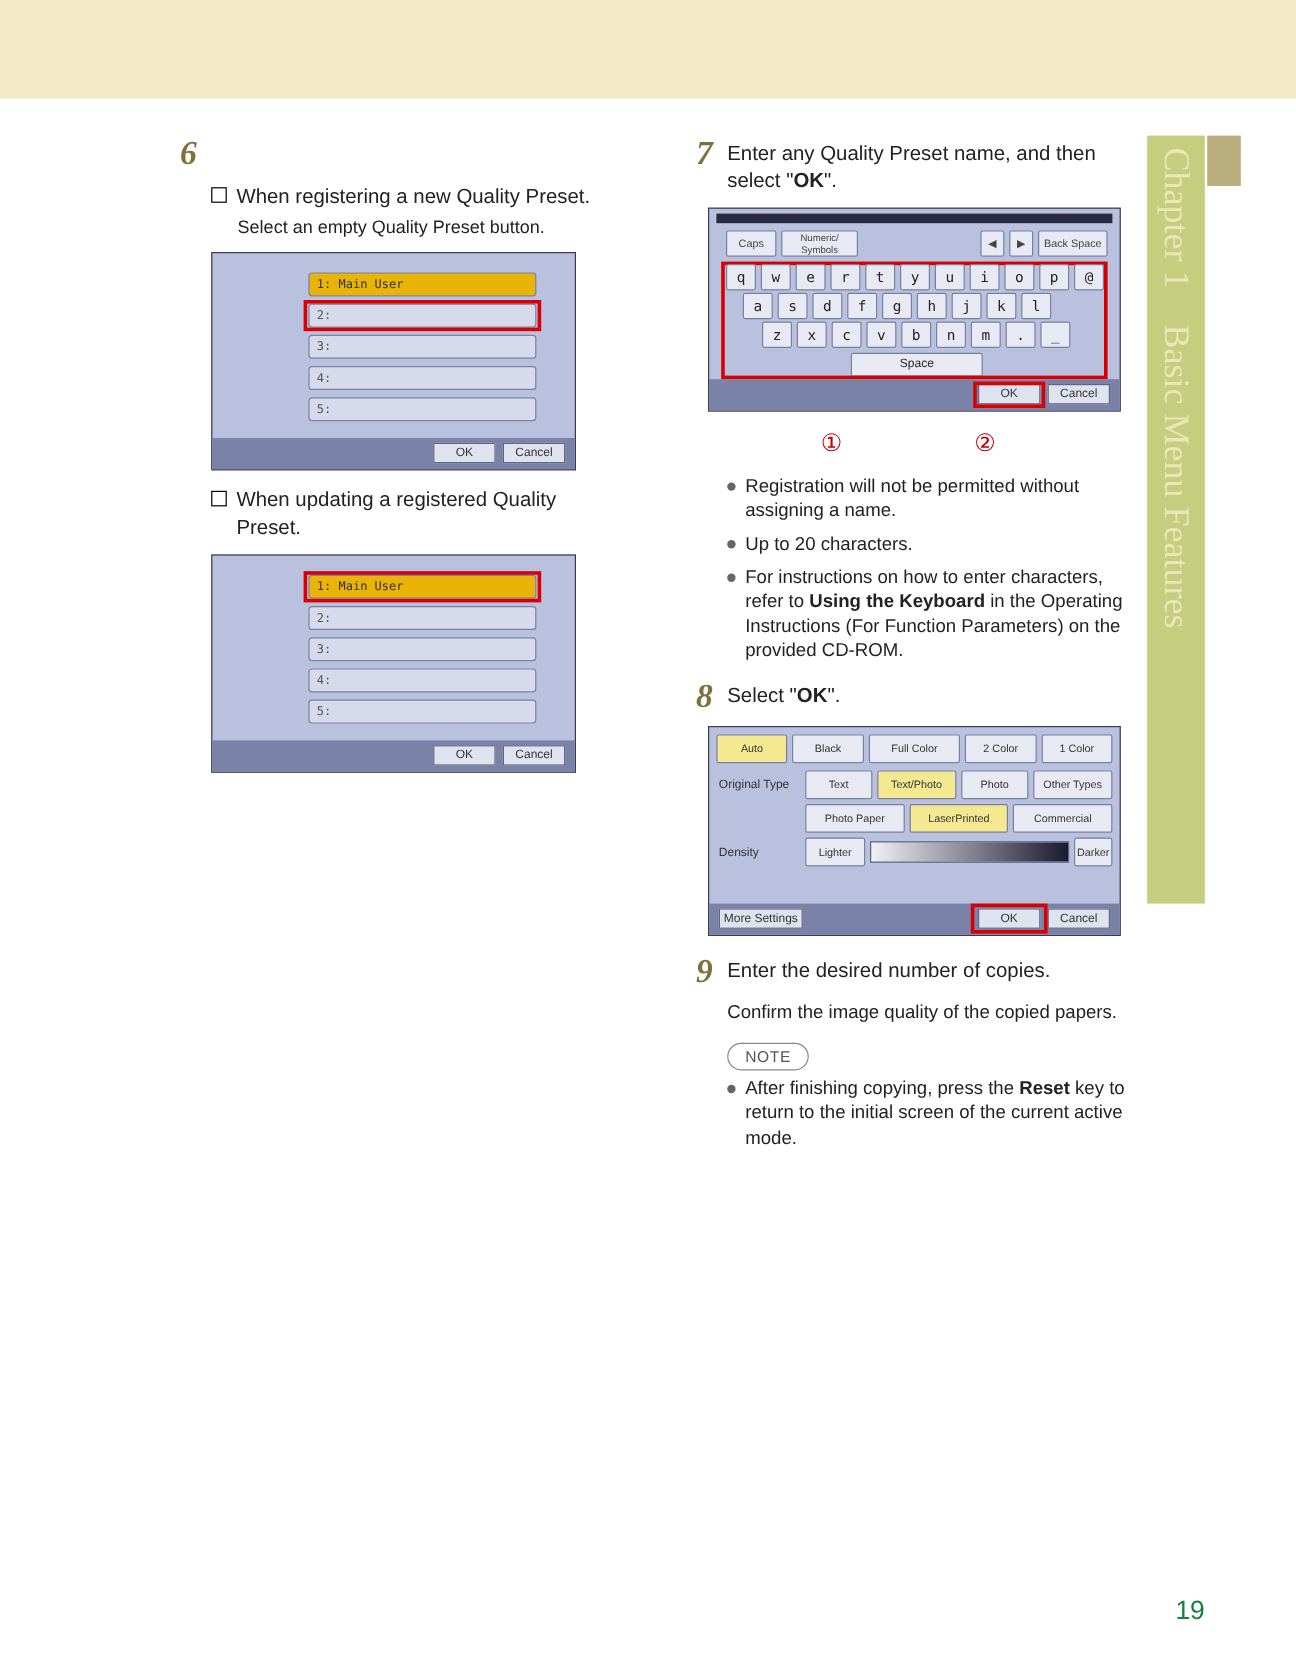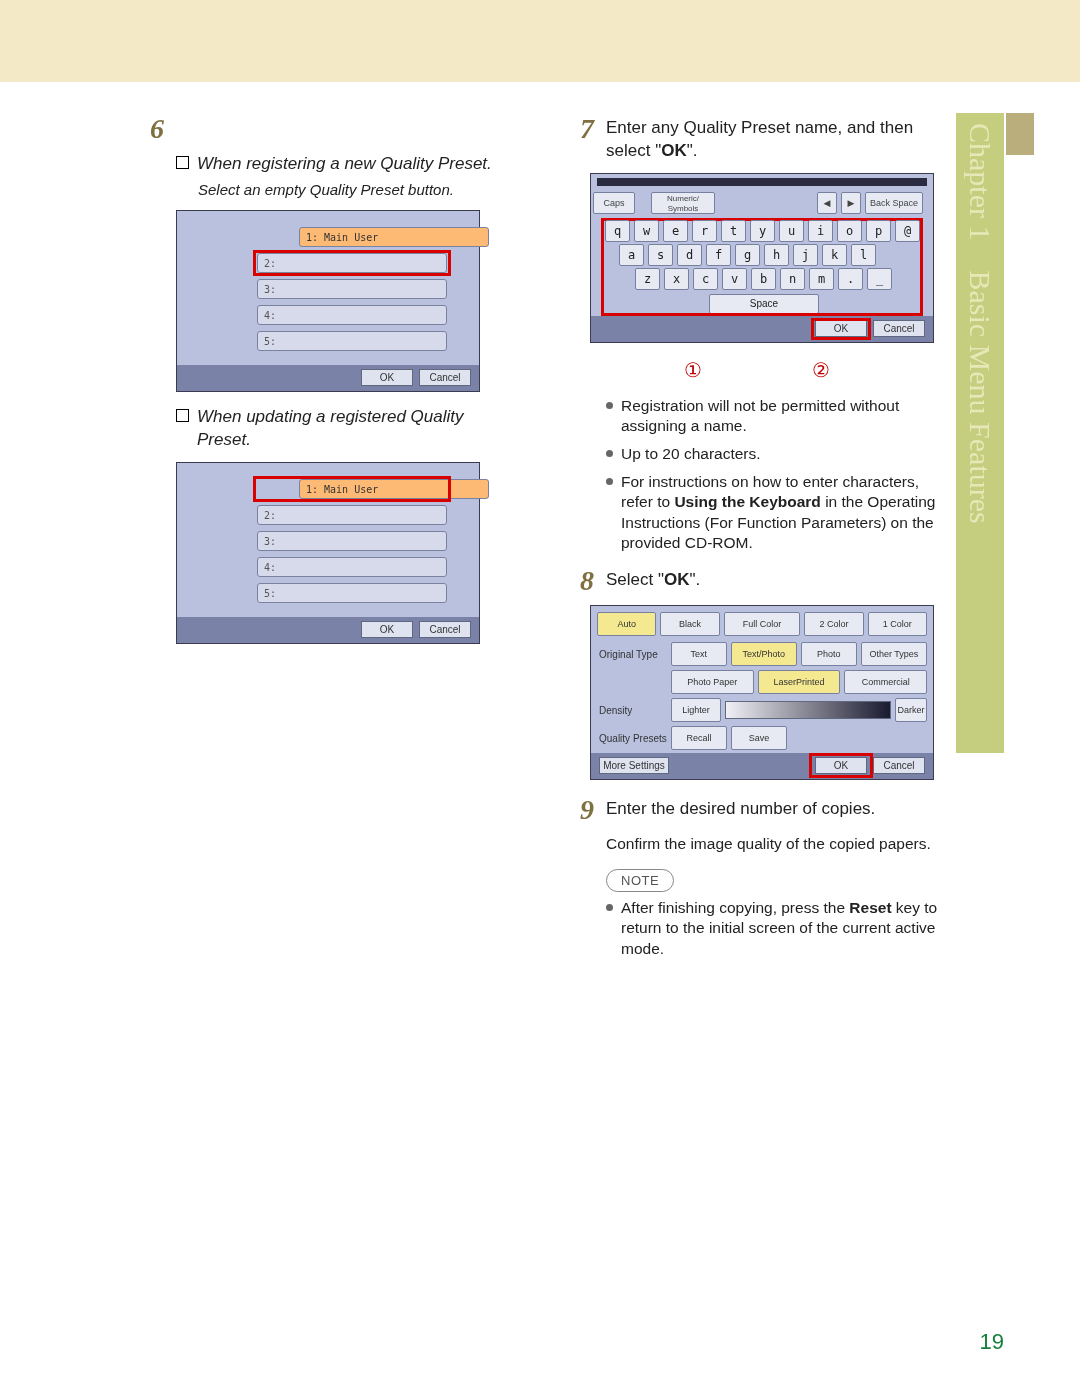--- a/index.html
+++ b/index.html
@@ -70,21 +70,21 @@
     font-style: italic;
     font-weight: bold;
     font-size: 28px;
     color: #807040;
     min-width: 34px;
     text-align: right;
     line-height: 1;
     padding-top: 2px;
   }
   .step-text { flex: 1; padding-top: 4px; }
-  .sub-block { margin-left: 46px; margin-bottom: 10px; font-style: italic; }
+  .sub-block { margin-left: 46px; margin-bottom: 10px; }
   .sub-checkbox {
     display: flex;
     gap: 8px;
     margin-bottom: 4px;
   }
   .chk {
     display: inline-block;
     width: 13px; height: 13px;
     border: 1.5px solid #000;
     margin-top: 3px;
@@ -136,21 +136,21 @@
     left: 80px;
     width: 190px;
     height: 20px;
     background: #d6daea;
     border: 1px solid #7a82a0;
     border-radius: 3px;
     font-size: 10px;
     color: #555;
     padding: 3px 6px;
   }
-  .mock-row.sel { background: #fdba74; color: #333; margin-left: 42px; }
+  .mock-row.sel { background: #eab308; color: #333; }
   .mock-row .lbl { font-family: monospace; }
   .mock-hl {
     position: absolute;
     border: 3px solid #d80000;
     pointer-events: none;
   }
   .mock-bottom-bar {
     position: absolute;
     left: 0; right: 0; bottom: 0;
     height: 26px;
@@ -316,21 +316,21 @@
     <div class="step">
       <div class="step-num">7</div>
       <div class="step-text">
         <span>Enter any Quality Preset name, and then select "</span><b>OK</b><span>".</span>
       </div>
     </div>
 
     
     <div class="mock mock-kb" style="margin-left:30px">
       <div class="kb-bar"></div>
-      <div class="kb-top-btn" style="left:2px;width:42px">Caps</div>
+      <div class="kb-top-btn" style="left:14px;width:42px">Caps</div>
       <div class="kb-top-btn" style="left:60px;width:64px;font-size:8px;line-height:10px;padding-top:1px">Numeric/
 Symbols</div>
       <div class="kb-top-btn" style="right:10px;width:58px">Back Space</div>
       <div class="kb-top-btn" style="right:72px;width:20px">▶</div>
       <div class="kb-top-btn" style="right:96px;width:20px">◀</div>
 
       <div id="kbrow1"></div>
       <div id="kbrow2"></div>
       <div id="kbrow3"></div>
       <div class="kb-space" style="left:118px;top:120px">Space</div>
@@ -420,25 +420,20 @@
         <div class="ms-cell sel" style="flex:1.2">Text/Photo</div>
         <div class="ms-cell" style="flex:1">Photo</div>
         <div class="ms-cell" style="flex:1.2">Other Types</div>
       </div>
       <div class="ms-row" style="top:92px">
         <div class="ms-label">Density</div>
         <div class="ms-cell" style="width:50px">Lighter</div>
         <div class="ms-slider"></div>
         <div class="ms-cell" style="width:32px">Darker</div>
       </div>
-      <div class="ms-row" style="top:120px">
-        <div class="ms-label">Quality Presets</div>
-        <div class="ms-cell" style="width:56px">Recall</div>
-        <div class="ms-cell" style="width:56px">Save</div>
-      </div>
       <div class="ms-bottom"></div>
       <div class="mock-btn" style="left:8px;bottom:5px;width:70px">More Settings</div>
       <div class="mock-btn" style="right:66px">OK</div>
       <div class="mock-btn" style="right:8px">Cancel</div>
       <div class="mock-hl" style="bottom:1px;right:60px;width:64px;height:25px"></div>
     </div>
 
     <div class="step" style="margin-top:14px">
       <div class="step-num">9</div>
       <div class="step-text">Enter the desired number of copies.</div>

